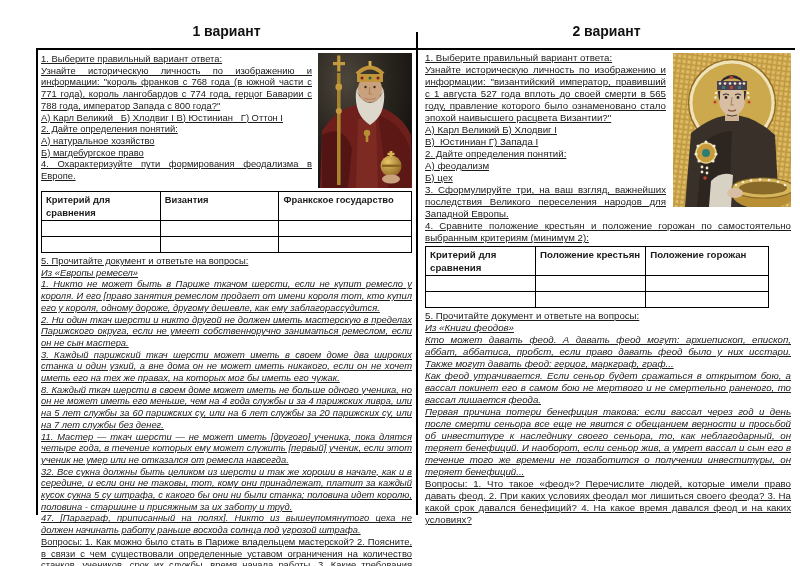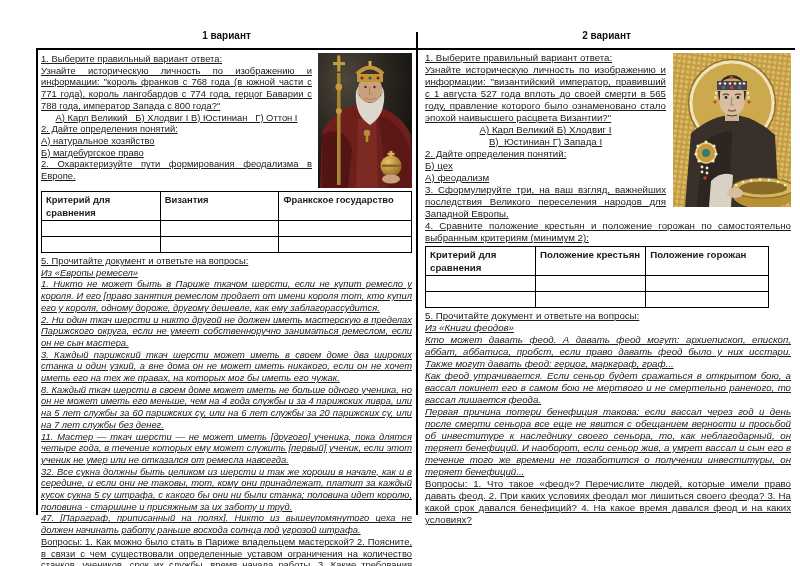--- a/index.html
+++ b/index.html
@@ -1,28 +1,28 @@
 <!DOCTYPE html>
 <html><head>
 <meta charset="utf-8">
 <style>
   html,body{margin:0;padding:0;background:#fff;}
   .page{position:relative;width:800px;height:566px;background:#ffffff;overflow:hidden;
         color:#1b1b1b;font-family:"Liberation Sans","DejaVu Sans",sans-serif;}
-  .variant-header{position:absolute;top:30px;font-weight:bold;font-size:10px;text-align:center;color:#111;}
+  .variant-header{position:absolute;top:23px;font-weight:bold;font-size:14px;text-align:center;color:#111;}
   .vh1{left:36px;width:381px;}
   .vh2{left:418px;width:377px;}
   .top-rule{position:absolute;left:36px;top:48px;width:759px;border-top:2px solid #000;}
   .divider{position:absolute;left:416px;top:32px;width:2px;height:483px;background:#000;}
   .left-rule{position:absolute;left:36px;top:48px;width:1.5px;height:467px;background:#000;}
   .col{position:absolute;text-align:justify;}
   .col p{margin:0;text-decoration:underline;}
   .col1{left:41px;top:53px;width:371px;font-size:9.4px;line-height:11.7px;}
   .col2{left:425px;top:52px;width:366px;font-size:9.7px;line-height:12px;}
-  .opts{text-align:center;white-space:pre-wrap;}
+  .opts{text-align:left;white-space:pre-wrap;}
   .it{font-style:italic;}
   table{width:100%;border-collapse:collapse;margin:2px 0 2px 0;table-layout:fixed;}
   .t2{width:94%;}
   th,td{border:1.6px solid #000;font-weight:bold;text-align:left;vertical-align:top;
         padding:1px 4px;font-size:inherit;line-height:13px;}
   tr.empty td{height:13px;}
   .c0{width:32%;} .c1{width:32%;margin-top:36px;} .c2{width:36%;}
   .doc-img{float:right;}
   .img1{width:94px;height:135px;margin:0 0 3px 6px;}
   .img2{width:118px;height:154px;margin:1px 0 4px 7px;}
@@ -95,21 +95,21 @@
         <ellipse cx="73" cy="126" rx="9" ry="4.5" fill="#c9a17c"></ellipse>
       </svg>
     </div>
 
     <p>1. Выберите правильный вариант ответа:</p>
     <p>Узнайте историческую личность по изображению и информации: "король франков с 768 года (в южной части с 771 года), король лангобардов с 774 года, герцог Баварии с 788 года, император Запада с 800 года?"</p>
     <p class="opts">А) Карл Великий   Б) Хлодвиг I В) Юстиниан   Г) Оттон I</p>
     <p>2. Дайте определения понятий:</p>
     <p>А) натуральное хозяйство</p>
     <p>Б) магдебургское право</p>
-    <p>2. Охарактеризуйте пути формирования феодализма в Европе.</p>
+    <p>4. Охарактеризуйте пути формирования феодализма в Европе.</p>
 
     <table>
       <tbody>
           <tr>
         <th class="c0">Критерий для сравнения</th>
         <th class="c1">Византия</th>
         <th class="c2">Франкское государство</th>
       </tr>
       <tr class="empty">
         <td></td>
@@ -219,22 +219,22 @@
 
         <ellipse cx="62" cy="140" rx="8" ry="5" fill="#d8bfa4"></ellipse>
       </svg>
     </div>
 
     <p>1. Выберите правильный вариант ответа:</p>
     <p>Узнайте историческую личность по изображению и информации: "византийский император, правивший с 1 августа 527 года вплоть до своей смерти в 565 году, правление которого было ознаменовано стало эпохой наивысшего расцвета Византии?"</p>
     <p class="opts">А) Карл Великий Б) Хлодвиг I</p>
     <p class="opts">В)  Юстиниан Г) Запада I</p>
     <p>2. Дайте определения понятий:</p>
+    <p>А) феодализм</p>
     <p>Б) цех</p>
-    <p>А) феодализм</p>
     <p>3. Сформулируйте три, на ваш взгляд, важнейших последствия Великого переселения народов для Западной Европы.</p>
     <p>4. Сравните положение крестьян и положение горожан по самостоятельно выбранным критериям (минимум 2):</p>
 
     <table class="t2">
       <tbody>
           <tr>
         <th class="c0">Критерий для сравнения</th>
         <th class="c1">Положение крестьян</th>
         <th class="c2">Положение горожан</th>
       </tr>

